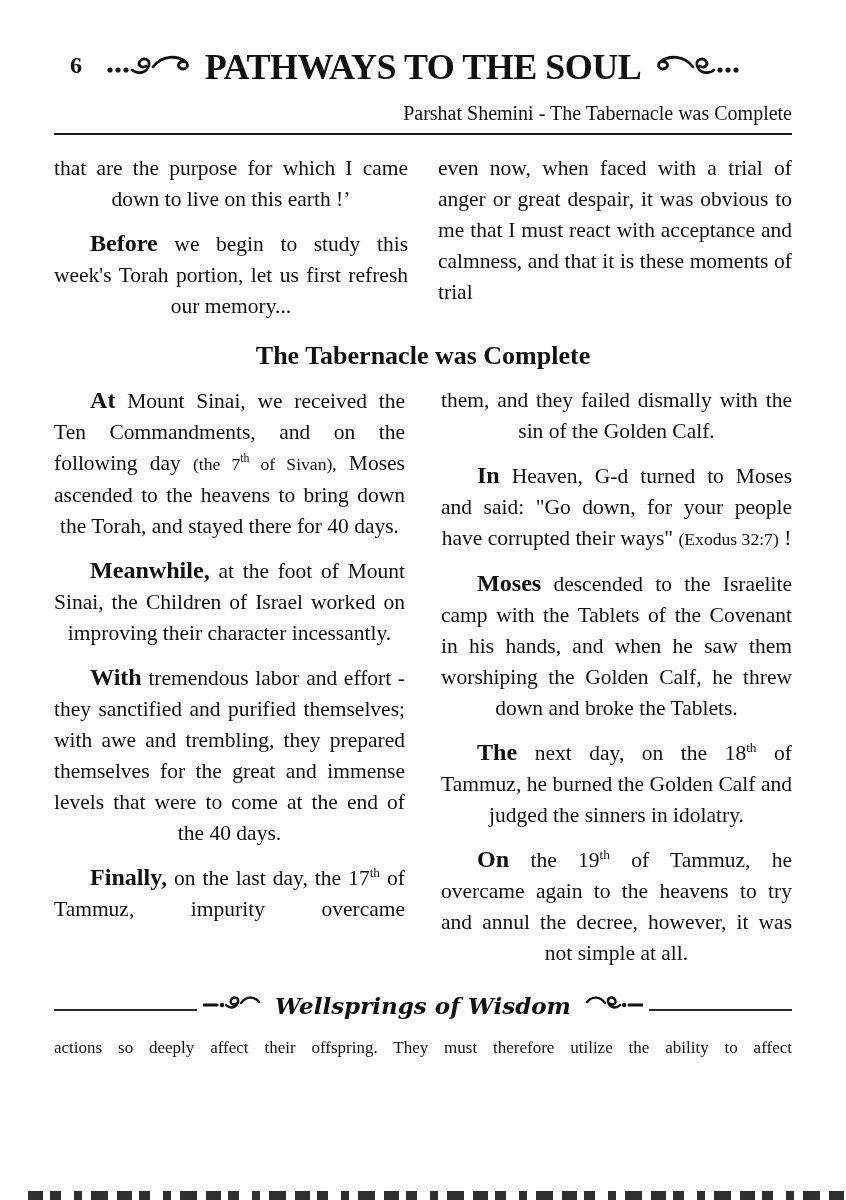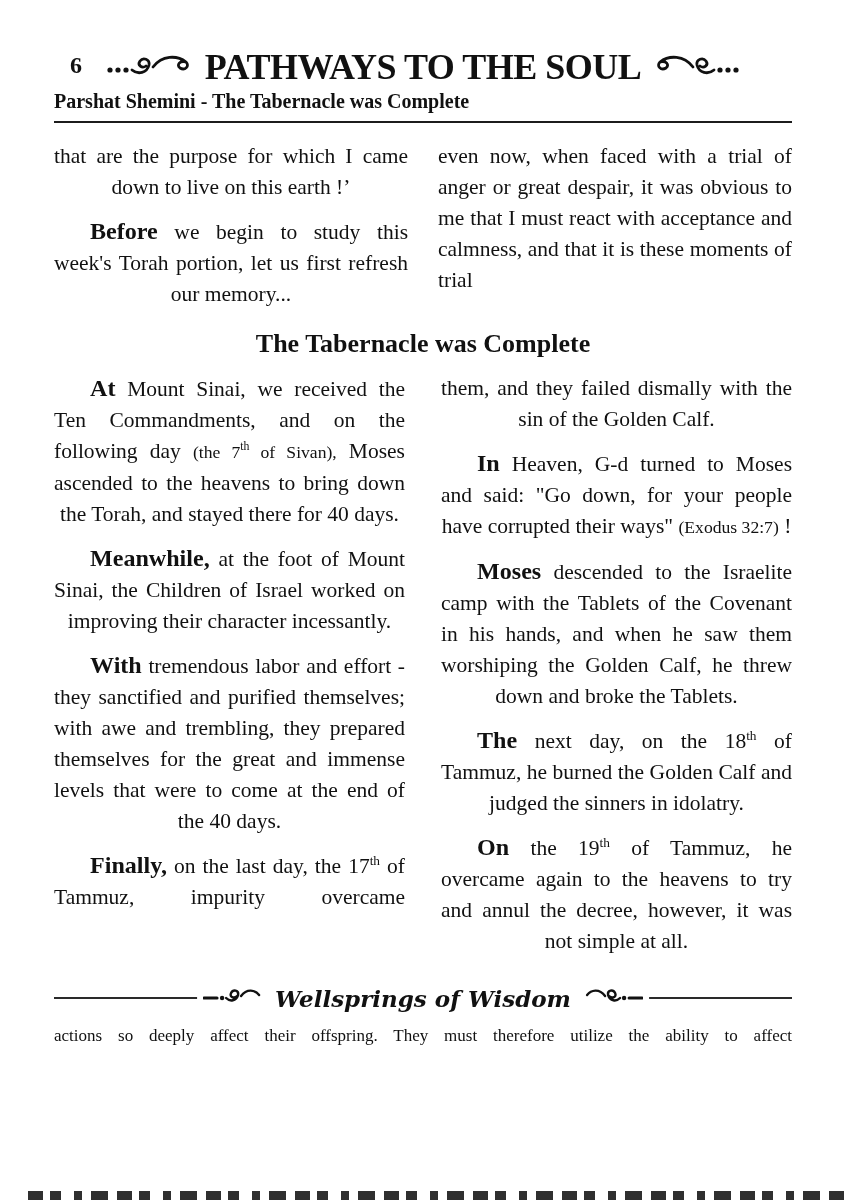--- a/index.html
+++ b/index.html
@@ -21,22 +21,22 @@
     font-size:24px;font-weight:bold;
   }
   .title-line{display:inline-flex;align-items:center;gap:10px;justify-content:space-between;}
   .main-title{
     font-size:36px;font-weight:bold;letter-spacing:-0.5px;
     white-space:nowrap;
   }
   .flourish{display:inline-block;}
   .flourish.mirror{transform:scaleX(-1);}
   .subtitle{
-    text-align:left;font-size:20px;font-weight:bold;
-    margin-top:2px;letter-spacing:0px;
+    text-align:right;font-size:20px;font-weight:normal;
+    margin-top:14px;letter-spacing:0px;
   }
   .header-rule{
     margin:8px 0 0 0;border:none;border-top:2px solid #1c1c1c;
   }
 
   
   .cols{display:flex;gap:30px;margin-top:18px;}
   .col{flex:1 1 0;min-width:0;}
   .para{
     font-size:21.5px;line-height:31px;
@@ -58,21 +58,21 @@
 
   
   .footer-banner{position:relative;margin-top:10px;height:38px;}
   .footer-banner .rule{
     position:absolute;left:0;right:0;top:17px;
     border-top:2px solid #2a2a2a;
   }
   .banner-label{
     position:absolute;left:50%;top:0;transform:translateX(-50%);
     background:#fff;padding:0 6px;
-    display:inline-flex;align-items:center;gap:14px;height:36px;
+    display:inline-flex;align-items:flex-start;gap:14px;height:36px;
   }
   .banner-text{
     font-family:"DejaVu Serif", serif;
     font-style:italic;font-weight:bold;font-size:23px;
     white-space:nowrap;
   }
 
   
   .footer-cols{display:flex;gap:14px;margin-top:4px;}
   .footer-para{

